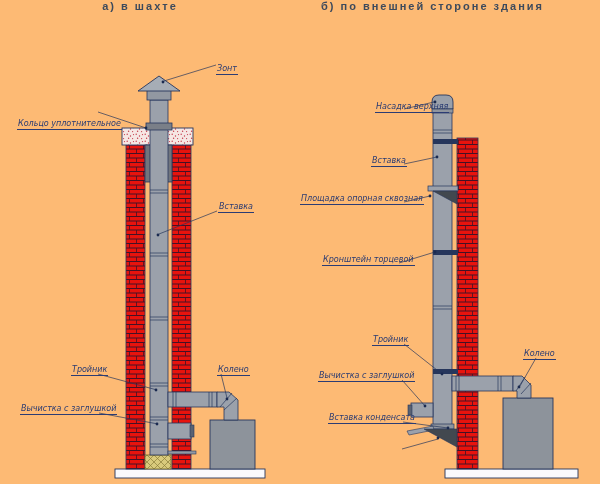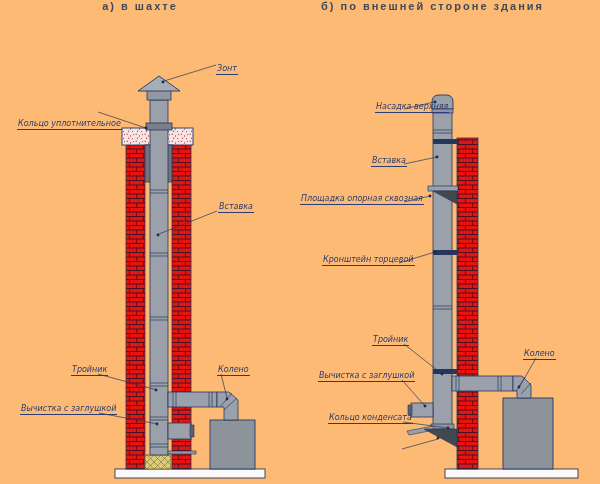--- a/index.html
+++ b/index.html
@@ -170,15 +170,15 @@
   <div class="lbl" style="left:217px; top:365px;">Колено</div>
   <div class="lbl" style="left:20px; top:404px;">Вычистка с заглушкой</div>
 
   <div class="lbl" style="left:342px; top:102px;margin-left:33px;">Насадка верхняя</div>
   <div class="lbl" style="left:371px; top:156px;">Вставка</div>
   <div class="lbl" style="left:300px; top:194px;">Площадка опорная сквозная</div>
   <div class="lbl" style="left:322px; top:255px;">Кронштейн торцевой</div>
   <div class="lbl" style="left:372px; top:335px;">Тройник</div>
   <div class="lbl" style="left:523px; top:349px;">Колено</div>
   <div class="lbl" style="left:318px; top:371px;">Вычистка с заглушкой</div>
-  <div class="lbl" style="left:328px; top:413px;">Кольцо конденсата</div>
+  <div class="lbl" style="left:328px; top:413px;">Вставка конденсата</div>
 
 </div>
 
 </body></html>

